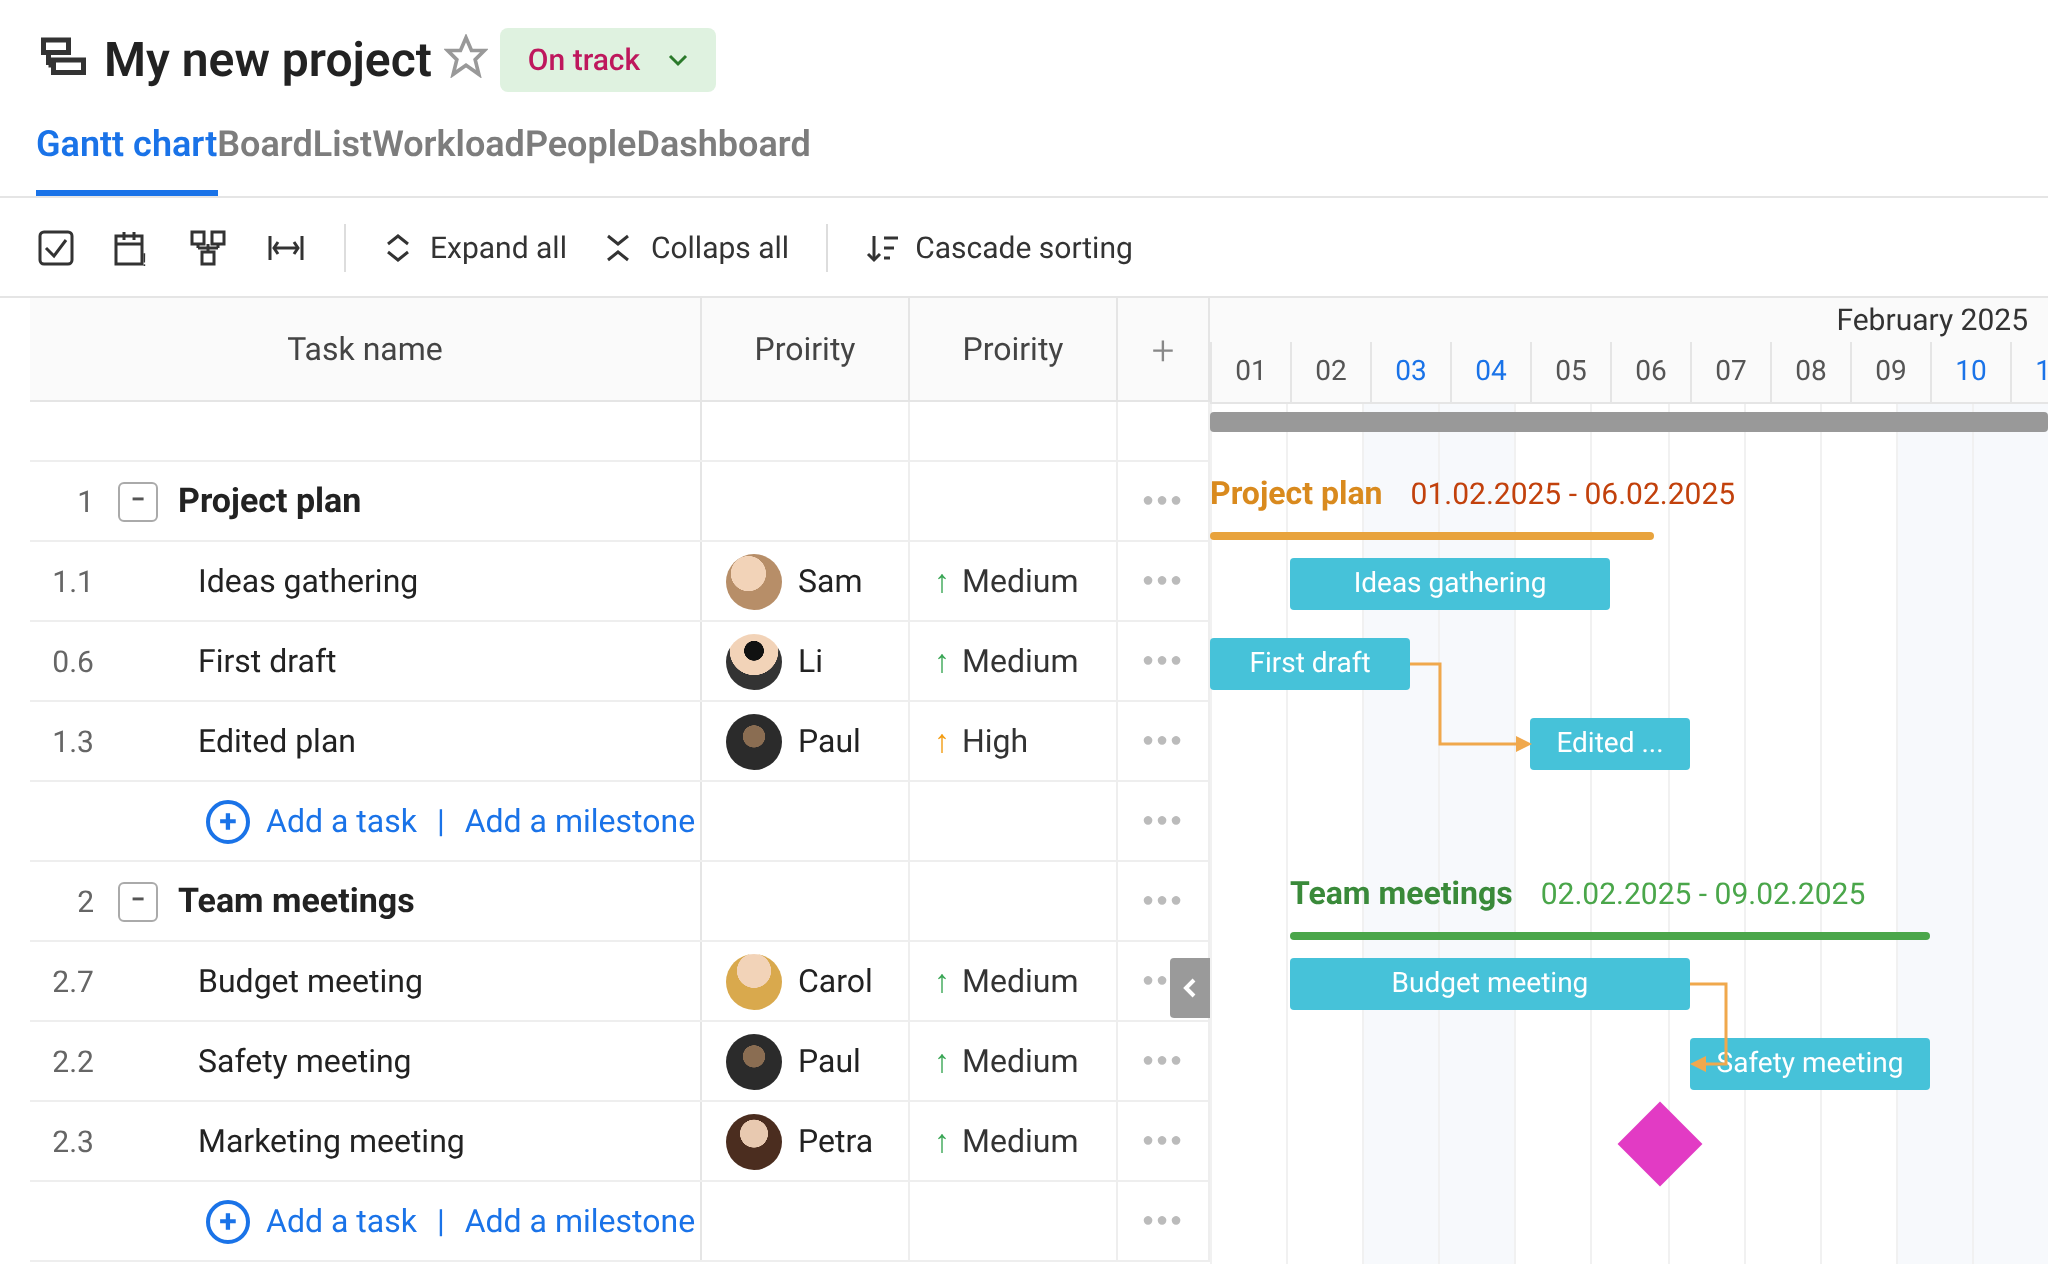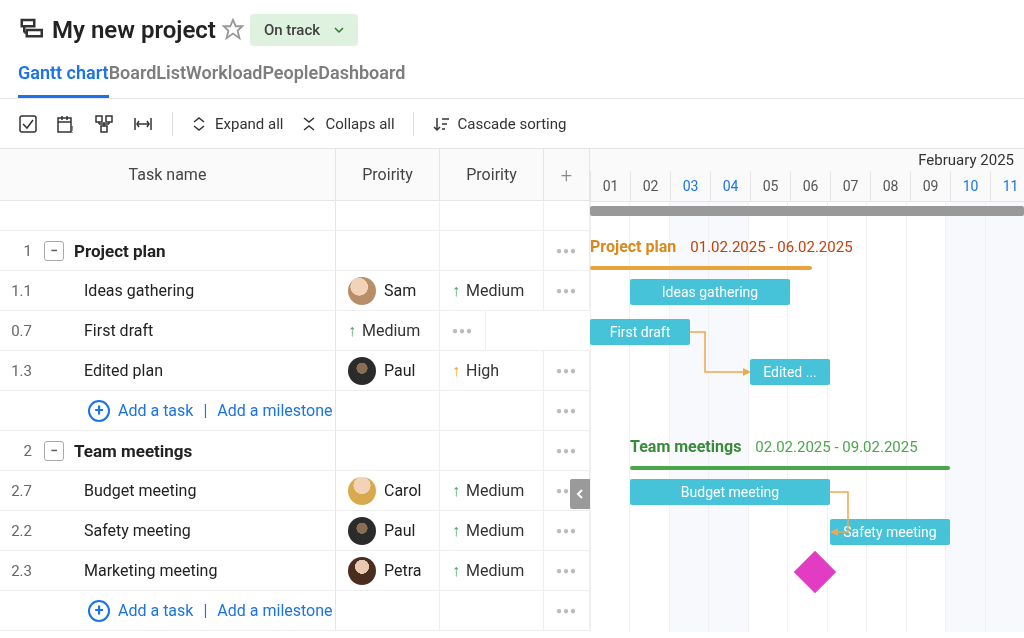--- a/index.html
+++ b/index.html
@@ -13,21 +13,21 @@
     overflow: hidden;
   }
 
   
   .header { display: flex; align-items: center; height: 60px; padding: 0 18px; gap: 4px; }
   .project-icon svg { display: block; }
   .project-title { font-size: 24px; font-weight: 600; }
   .star-btn { color: #888; cursor: pointer; padding: 2px;}
   .status-chip {
     display: flex; align-items: center; gap: 14px;
-    background: #dff2e0; color: #404040; border-radius: 4px;
+    background: #dff2e0; color: #be185d; border-radius: 4px;
     padding: 7px 14px; font-size: 15px; font-weight: 500; cursor: pointer;
   }
   .chevron-down { width: 10px; height: 10px; }
 
   
   .tabs {
     display: flex; padding: 0 18px; border-bottom: 1px solid #e5e5e5;
     font-size: 18px; font-weight: 600; color: #7d7d7d;
   }
   .tab { padding: 2px 0 12px; cursor: pointer; }
@@ -36,21 +36,21 @@
   
   .toolbar {
     display: flex; align-items: center; gap: 18px; height: 50px;
     border-bottom: 1px solid #e5e5e5; padding: 0 18px;
     font-size: 15px; color: #222;
   }
   .tb-btn { display: flex; align-items: center; gap: 8px; cursor: pointer; color: #333; }
   .tb-divider { width: 1px; height: 24px; background: #ddd; }
 
   
-  .main { display: flex; height: calc(638px - 60px - 40px - 50px); }
+  .main { display: flex; height: calc(638px - 60px - 40px - 50px); margin-left: 15px; }
   .left-panel { width: 590px; flex-shrink: 0; display: flex; flex-direction: column; }
   .right-panel { flex: 1; position: relative; overflow: hidden; }
 
   
   .grid-head { display: flex; height: 52px; border-bottom: 1px solid #e5e5e5; background: #fafafa; }
   .gh-cell {
     display: flex; align-items: center; justify-content: center;
     border-right: 1px solid #e5e5e5; font-size: 16px; color: #444;
   }
   .gh-taskname { width: 336px; }
@@ -275,22 +275,26 @@
         <span class="avatar sam"></span>
         <span>Sam</span>
       </div>
       <div class="cell cell-priority">
         <span class="prio-arrow ">↑</span>
         <span>Medium</span>
       </div>
       <div class="cell cell-dots">●●●</div>
     </div>
         <div class="row">
-      <div class="cell cell-idx">0.7</div>
+      <div class="cell cell-idx">0.6</div>
       <div class="cell cell-task child">First draft</div>
+      <div class="cell cell-assigned">
+        <span class="avatar li"></span>
+        <span>Li</span>
+      </div>
       <div class="cell cell-priority">
         <span class="prio-arrow ">↑</span>
         <span>Medium</span>
       </div>
       <div class="cell cell-dots">●●●</div>
     </div>
         <div class="row">
       <div class="cell cell-idx">1.3</div>
       <div class="cell cell-task child">Edited plan</div>
       <div class="cell cell-assigned">

